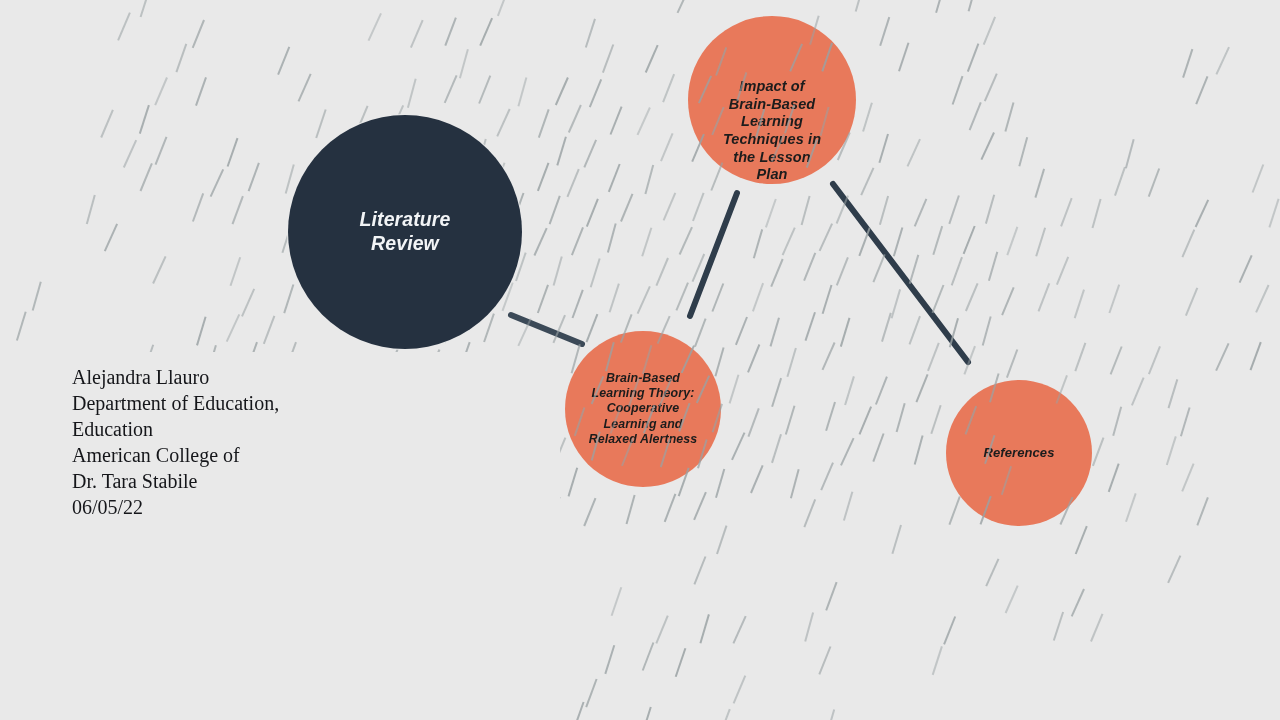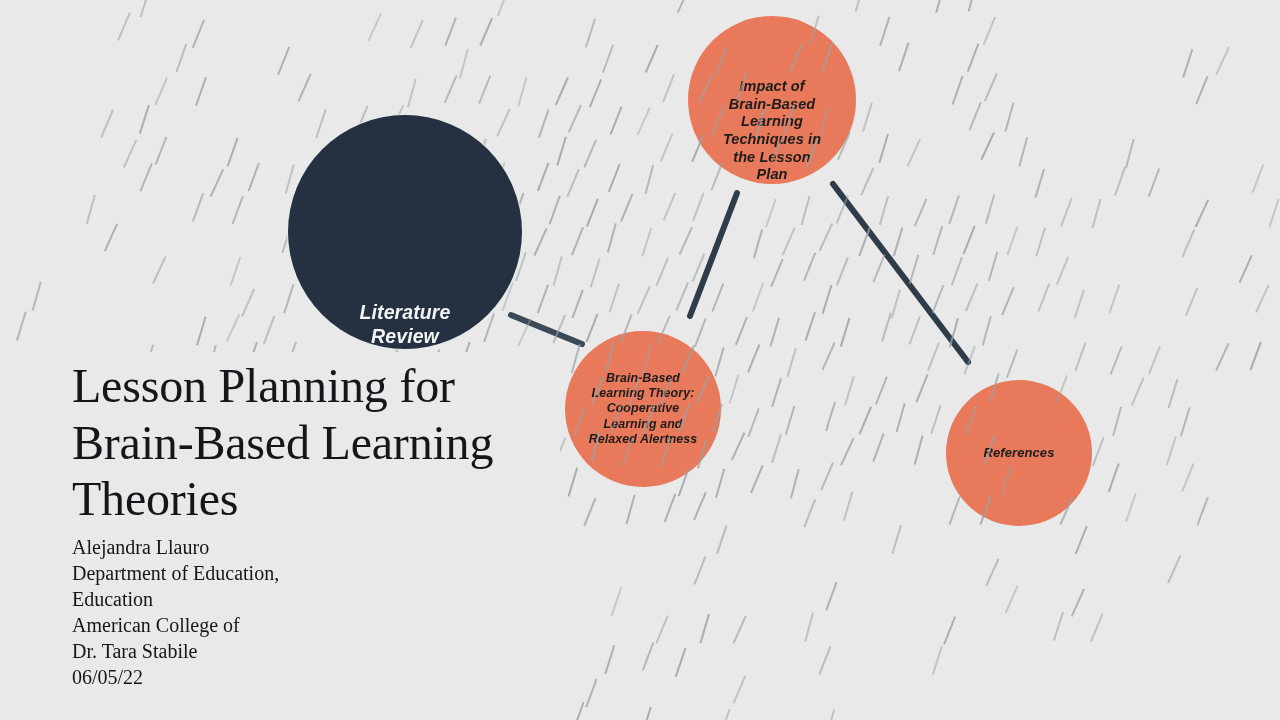--- a/index.html
+++ b/index.html
@@ -129,21 +129,21 @@
 <body>
 
 <div id="stage">
 
   <svg id="connectors" viewBox="0 0 1280 720" xmlns="http://www.w3.org/2000/svg">
     <line x1="511" y1="315" x2="582" y2="344" stroke="#3c4a58" stroke-width="6" stroke-linecap="round"></line>
     <line x1="690" y1="316" x2="737" y2="193" stroke="#2f3d4b" stroke-width="6" stroke-linecap="round"></line>
     <line x1="833" y1="184" x2="968" y2="362" stroke="#2f3d4b" stroke-width="6" stroke-linecap="round"></line>
   </svg>
 
-  <div class="node" id="node-literature-review" style="left: 288px; top: 115px; width: 234px; height: 234px; background: rgb(37, 49, 64); align-items: flex-end;">
+  <div class="node" id="node-literature-review" style="left: 288px; top: 115px; width: 234px; height: 234px; background: rgb(37, 49, 64);">
     <span class="node-label" style="color: rgb(242, 244, 246);">Literature
 Review</span>
   </div>
 
   <div class="node" id="node-impact" style="left: 688px; top: 16px; width: 168px; height: 168px; background: rgb(232, 121, 91); align-items: flex-end;">
     <span class="node-label" style="color: rgb(28, 28, 28);">Impact of
 Brain-Based
 Learning
 Techniques in
 the Lesson
@@ -550,23 +550,20 @@
       <line x1="596.6" y1="679.0" x2="586.2" y2="707.2" stroke="#9aa2a4" stroke-width="2" stroke-linecap="butt" opacity="0.74"></line>
       <line x1="745.3" y1="675.7" x2="733.6" y2="703.4" stroke="#9aa2a4" stroke-width="2" stroke-linecap="butt" opacity="0.52"></line>
       <line x1="541.5" y1="706.2" x2="529.7" y2="733.8" stroke="#9aa2a4" stroke-width="2" stroke-linecap="butt" opacity="0.63"></line>
       <line x1="583.6" y1="702.0" x2="573.6" y2="730.3" stroke="#9aa2a4" stroke-width="2" stroke-linecap="butt" opacity="0.80"></line>
       <line x1="650.8" y1="707.0" x2="641.8" y2="735.6" stroke="#9aa2a4" stroke-width="2" stroke-linecap="butt" opacity="0.84"></line>
       <line x1="729.8" y1="709.2" x2="719.1" y2="737.2" stroke="#9aa2a4" stroke-width="2" stroke-linecap="butt" opacity="0.53"></line>
       <line x1="834.2" y1="709.5" x2="825.9" y2="738.3" stroke="#9aa2a4" stroke-width="2" stroke-linecap="butt" opacity="0.54"></line>
     </svg>
 
   <div id="title-block">
-    <h1 id="page-title">Lesson Planning for
-Brain-Based Learning
-Theories</h1>
     <div id="byline">
         <span class="byline-line">Alejandra Llauro</span>
         <span class="byline-line">Department of Education,</span>
         <span class="byline-line">Education</span>
         <span class="byline-line">American College of</span>
         <span class="byline-line">Dr. Tara Stabile</span>
         <span class="byline-line">06/05/22</span>
       </div>
   </div>
 

